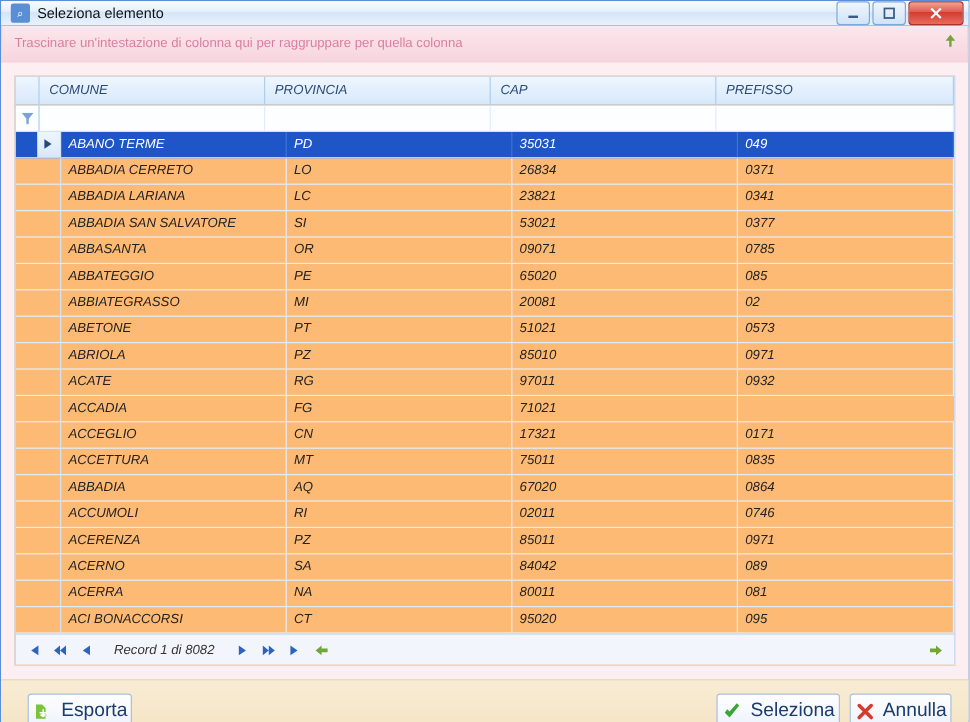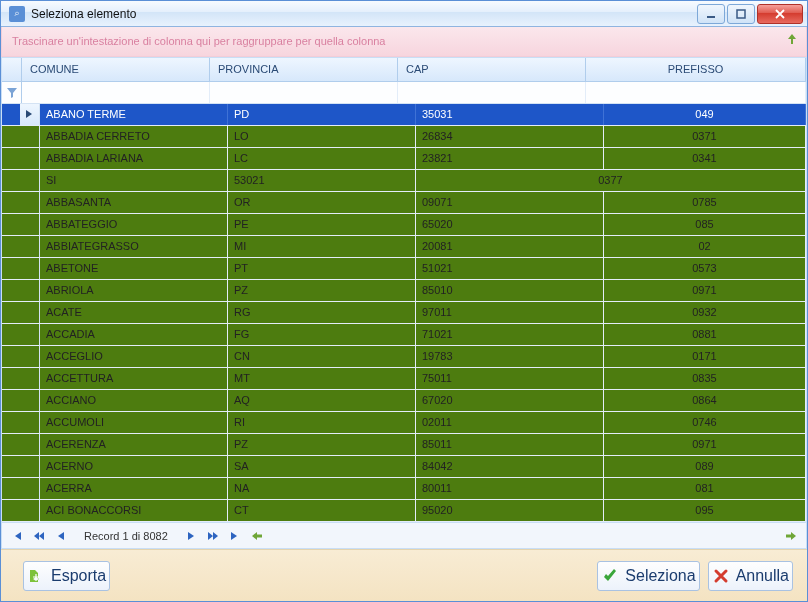--- a/index.html
+++ b/index.html
@@ -13,29 +13,29 @@
   .winbtns { display: flex; gap: 2px; }
   .winbtn { width: 28px; height: 20px; border: 1px solid #7da8d8; border-radius: 3px; background: linear-gradient(to bottom, #f0f6fd, #d0e3f7); display:flex; align-items:center; justify-content:center; color:#3a5a85; cursor:pointer; }
   .winbtn.close { background: linear-gradient(to bottom, #f5a09a, #e05a4f 45%, #d43c2f 46%, #e86a5f); border-color:#b03028; color:#fff; width:46px; }
   .winbtn svg { width:10px; height:10px; }
   
   .content { flex: 1; display: flex; flex-direction: column; background: #fdeef1; position:relative; }
   
   .groupby { height: 30px; background: linear-gradient(to bottom, #fbe7ec, #f7d5de); color: #d980a0; font-size: 11px; padding: 8px 14px 0 10px; border: 1px solid #f2cdd8; border-top:none; margin:0; position:relative; }
   .groupby .gicon { position:absolute; right:6px; top:6px; width:14px; height:14px; }
   
-  .grid { flex: 1; border: 1px solid #c9def5; margin: 0; display:flex; flex-direction:column; background:#4d7c0f; overflow:hidden; }
+  .grid { flex: 1; border: 1px solid #c9def5; margin: 11px; display:flex; flex-direction:column; background:#fdba74; overflow:hidden;font-style:italic; }
   
   .header-row { display:flex; height:24px; background: linear-gradient(to bottom, #eef6ff, #d7e8fb); border-bottom:1px solid #b0cdec; }
   .hcell { border-right:1px solid #b0cdec; padding:5px 8px; color:#2a4a75; font-size:11px; font-weight:normal; }
   .col-ind { width:20px; border-right:1px solid #b0cdec; }
   .col-0 { width:188px; }
   .col-1 { width:188px; }
   .col-2 { width:188px; }
-  .col-3 { flex:1;text-align:center; }
+  .col-3 { flex:1; }
   
   .filter-row { display:flex; height:22px; border-bottom:1px solid #d4e3f4; background:#fdfeff; }
   .filter-row .col-ind { display:flex; align-items:center; justify-content:center; color:#7ba4d6; }
   .fcell { border-right:1px solid #e3edf9; }
   
   .body { flex:1; overflow:auto; }
   .row { display:flex; height:22px; border-bottom:1px solid #e3edf9;padding-left:18px; }
   .row .col-ind { border-right:1px solid #d4e3f4; }
   .row .cell { border-right:1px solid #e3edf9; padding:4px 6px; color:#222; white-space:nowrap; overflow:hidden; }
   .row.sel { background:#1e56c8; color:#fff; }
@@ -132,20 +132,21 @@
           </div>
           <div class="row">
             <div class="col-ind"></div>
             <div class="cell col-0">ABBADIA LARIANA</div>
             <div class="cell col-1">LC</div>
             <div class="cell col-2">23821</div>
             <div class="cell col-3">0341</div>
           </div>
           <div class="row">
             <div class="col-ind"></div>
+            <div class="cell col-0">ABBADIA SAN SALVATORE</div>
             <div class="cell col-1">SI</div>
             <div class="cell col-2">53021</div>
             <div class="cell col-3">0377</div>
           </div>
           <div class="row">
             <div class="col-ind"></div>
             <div class="cell col-0">ABBASANTA</div>
             <div class="cell col-1">OR</div>
             <div class="cell col-2">09071</div>
             <div class="cell col-3">0785</div>
@@ -183,39 +184,38 @@
             <div class="cell col-0">ACATE</div>
             <div class="cell col-1">RG</div>
             <div class="cell col-2">97011</div>
             <div class="cell col-3">0932</div>
           </div>
           <div class="row">
             <div class="col-ind"></div>
             <div class="cell col-0">ACCADIA</div>
             <div class="cell col-1">FG</div>
             <div class="cell col-2">71021</div>
-            <div class="cell col-3">0881</div>
           </div>
           <div class="row">
             <div class="col-ind"></div>
             <div class="cell col-0">ACCEGLIO</div>
             <div class="cell col-1">CN</div>
-            <div class="cell col-2">19783</div>
+            <div class="cell col-2">17321</div>
             <div class="cell col-3">0171</div>
           </div>
           <div class="row">
             <div class="col-ind"></div>
             <div class="cell col-0">ACCETTURA</div>
             <div class="cell col-1">MT</div>
             <div class="cell col-2">75011</div>
             <div class="cell col-3">0835</div>
           </div>
           <div class="row">
             <div class="col-ind"></div>
-            <div class="cell col-0">ACCIANO</div>
+            <div class="cell col-0">ABBADIA</div>
             <div class="cell col-1">AQ</div>
             <div class="cell col-2">67020</div>
             <div class="cell col-3">0864</div>
           </div>
           <div class="row">
             <div class="col-ind"></div>
             <div class="cell col-0">ACCUMOLI</div>
             <div class="cell col-1">RI</div>
             <div class="cell col-2">02011</div>
             <div class="cell col-3">0746</div>

